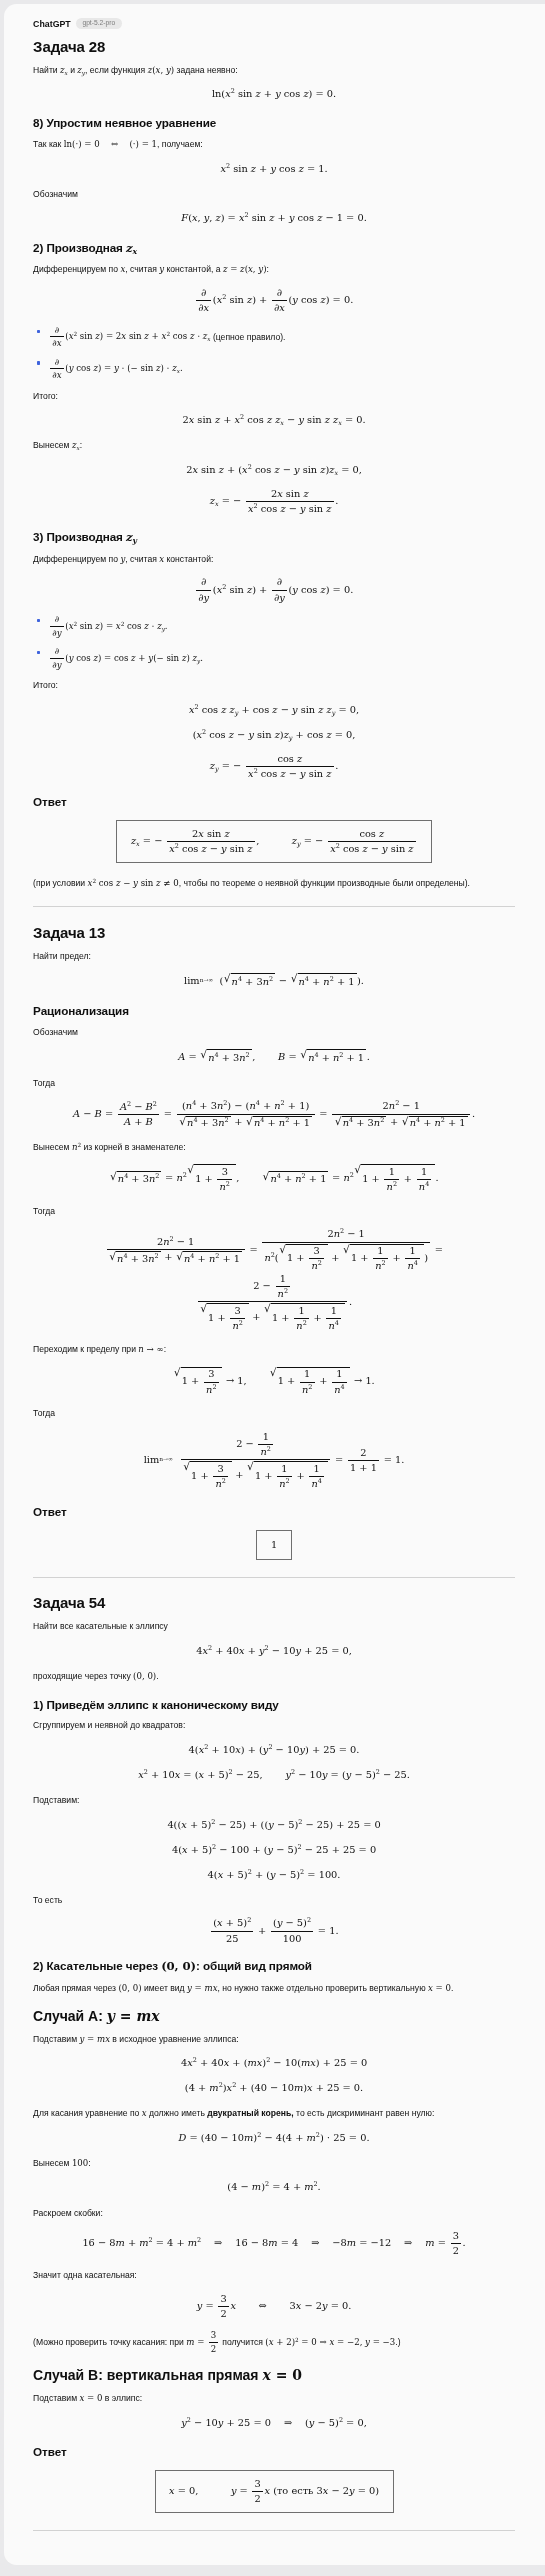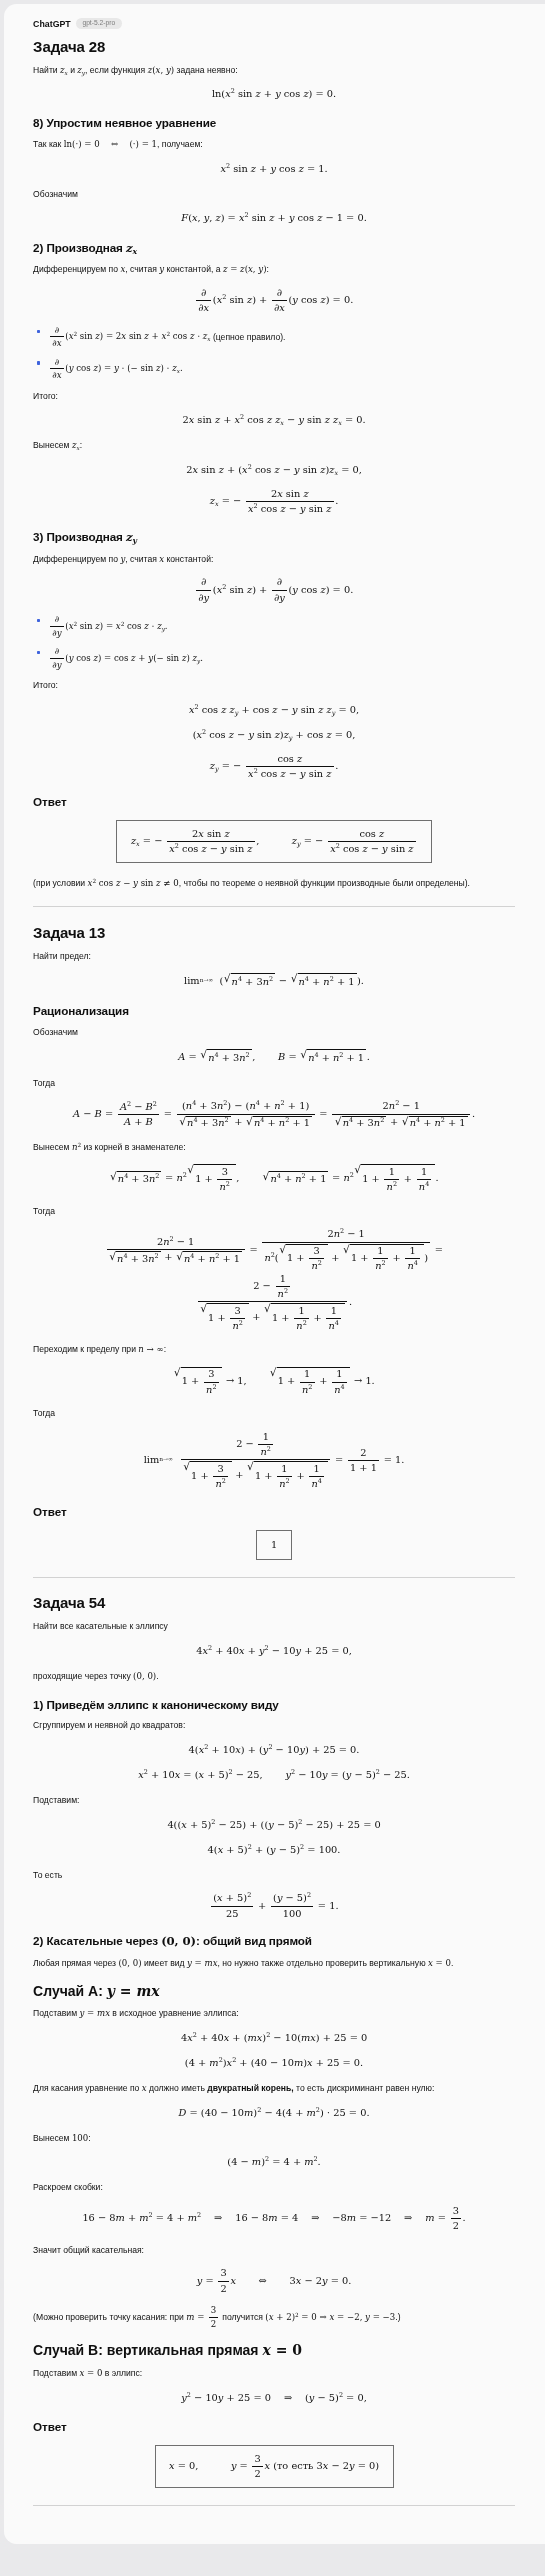--- a/index.html
+++ b/index.html
@@ -195,36 +195,37 @@
       <h1>Задача 54</h1>
       <p>Найти все касательные к эллипсу</p>
       <div class="eq"><span class="m">4<i>x</i><sup>2</sup> + 40<i>x</i> + <i>y</i><sup>2</sup> − 10<i>y</i> + 25 = 0,</span></div>
       <p>проходящие через точку <span class="m">(0, 0)</span>.</p>
       <h2>1) Приведём эллипс к каноническому виду</h2>
       <p>Сгруппируем и неявной до квадратов:</p>
       <div class="eq"><span class="m">4(<i>x</i><sup>2</sup> + 10<i>x</i>) + (<i>y</i><sup>2</sup> − 10<i>y</i>) + 25 = 0.</span></div>
       <div class="eq"><span class="m"><i>x</i><sup>2</sup> + 10<i>x</i> = (<i>x</i> + 5)<sup>2</sup> − 25,   <i>y</i><sup>2</sup> − 10<i>y</i> = (<i>y</i> − 5)<sup>2</sup> − 25.</span></div>
       <p>Подставим:</p>
       <div class="eq"><span class="m">4((<i>x</i> + 5)<sup>2</sup> − 25) + ((<i>y</i> − 5)<sup>2</sup> − 25) + 25 = 0</span></div>
+      <div class="eq"><span class="m">4(<i>x</i> + 5)<sup>2</sup> − 100 + (<i>y</i> − 5)<sup>2</sup> − 25 + 25 = 0</span></div>
       <div class="eq"><span class="m">4(<i>x</i> + 5)<sup>2</sup> + (<i>y</i> − 5)<sup>2</sup> = 100.</span></div>
       <p>То есть</p>
       <div class="eq"><span class="m"><span class="fr"><span class="nu">(<i>x</i> + 5)<sup>2</sup></span><span class="de">25</span></span> + <span class="fr"><span class="nu">(<i>y</i> − 5)<sup>2</sup></span><span class="de">100</span></span> = 1.</span></div>
       <h2>2) Касательные через <span class="m">(0, 0)</span>: общий вид прямой</h2>
       <p>Любая прямая через <span class="m">(0, 0)</span> имеет вид <span class="m"><i>y</i> = <i>mx</i></span>, но нужно также отдельно проверить вертикальную <span class="m"><i>x</i> = 0</span>.</p>
       <h3>Случай А: <span class="m"><i>y</i> = <i>mx</i></span></h3>
       <p>Подставим <span class="m"><i>y</i> = <i>mx</i></span> в исходное уравнение эллипса:</p>
       <div class="eq"><span class="m">4<i>x</i><sup>2</sup> + 40<i>x</i> + (<i>mx</i>)<sup>2</sup> − 10(<i>mx</i>) + 25 = 0</span></div>
       <div class="eq"><span class="m">(4 + <i>m</i><sup>2</sup>)<i>x</i><sup>2</sup> + (40 − 10<i>m</i>)<i>x</i> + 25 = 0.</span></div>
       <p>Для касания уравнение по <span class="m"><i>x</i></span> должно иметь <b>двукратный корень,</b> то есть дискриминант равен нулю:</p>
       <div class="eq"><span class="m"><i>D</i> = (40 − 10<i>m</i>)<sup>2</sup> − 4(4 + <i>m</i><sup>2</sup>) ⋅ 25 = 0.</span></div>
       <p>Вынесем <span class="m">100</span>:</p>
       <div class="eq"><span class="m">(4 − <i>m</i>)<sup>2</sup> = 4 + <i>m</i><sup>2</sup>.</span></div>
       <p>Раскроем скобки:</p>
       <div class="eq"><span class="m">16 − 8<i>m</i> + <i>m</i><sup>2</sup> = 4 + <i>m</i><sup>2</sup>  ⇒  16 − 8<i>m</i> = 4  ⇒  −8<i>m</i> = −12  ⇒  <i>m</i> = <span class="fr"><span class="nu">3</span><span class="de">2</span></span>.</span></div>
-      <p>Значит общий касательная:</p>
+      <p>Значит одна касательная:</p>
       <div class="eq"><span class="m"><i>y</i> = <span class="fr"><span class="nu">3</span><span class="de">2</span></span><i>x</i>   ⇔   3<i>x</i> − 2<i>y</i> = 0.</span></div>
       <p>(Можно проверить точку касания: при <span class="m"><i>m</i> = <span class="fr"><span class="nu">3</span><span class="de">2</span></span></span> получится <span class="m">(<i>x</i> + 2)<sup>2</sup> = 0 ⇒ <i>x</i> = −2, <i>y</i> = −3</span>.)</p>
       <h3>Случай B: вертикальная прямая <span class="m"><i>x</i> = 0</span></h3>
       <p>Подставим <span class="m"><i>x</i> = 0</span> в эллипс:</p>
       <div class="eq"><span class="m"><i>y</i><sup>2</sup> − 10<i>y</i> + 25 = 0  ⇒  (<i>y</i> − 5)<sup>2</sup> = 0,</span></div>
       <h2>Ответ</h2>
       <div class="eq eqb"><span class="box m"><i>x</i> = 0,    <i>y</i> = <span class="fr"><span class="nu">3</span><span class="de">2</span></span><i>x</i> <span class="up"> (то есть </span>3<i>x</i> − 2<i>y</i> = 0<span class="up">)</span></span></div>
       <hr>
     </div>
 

